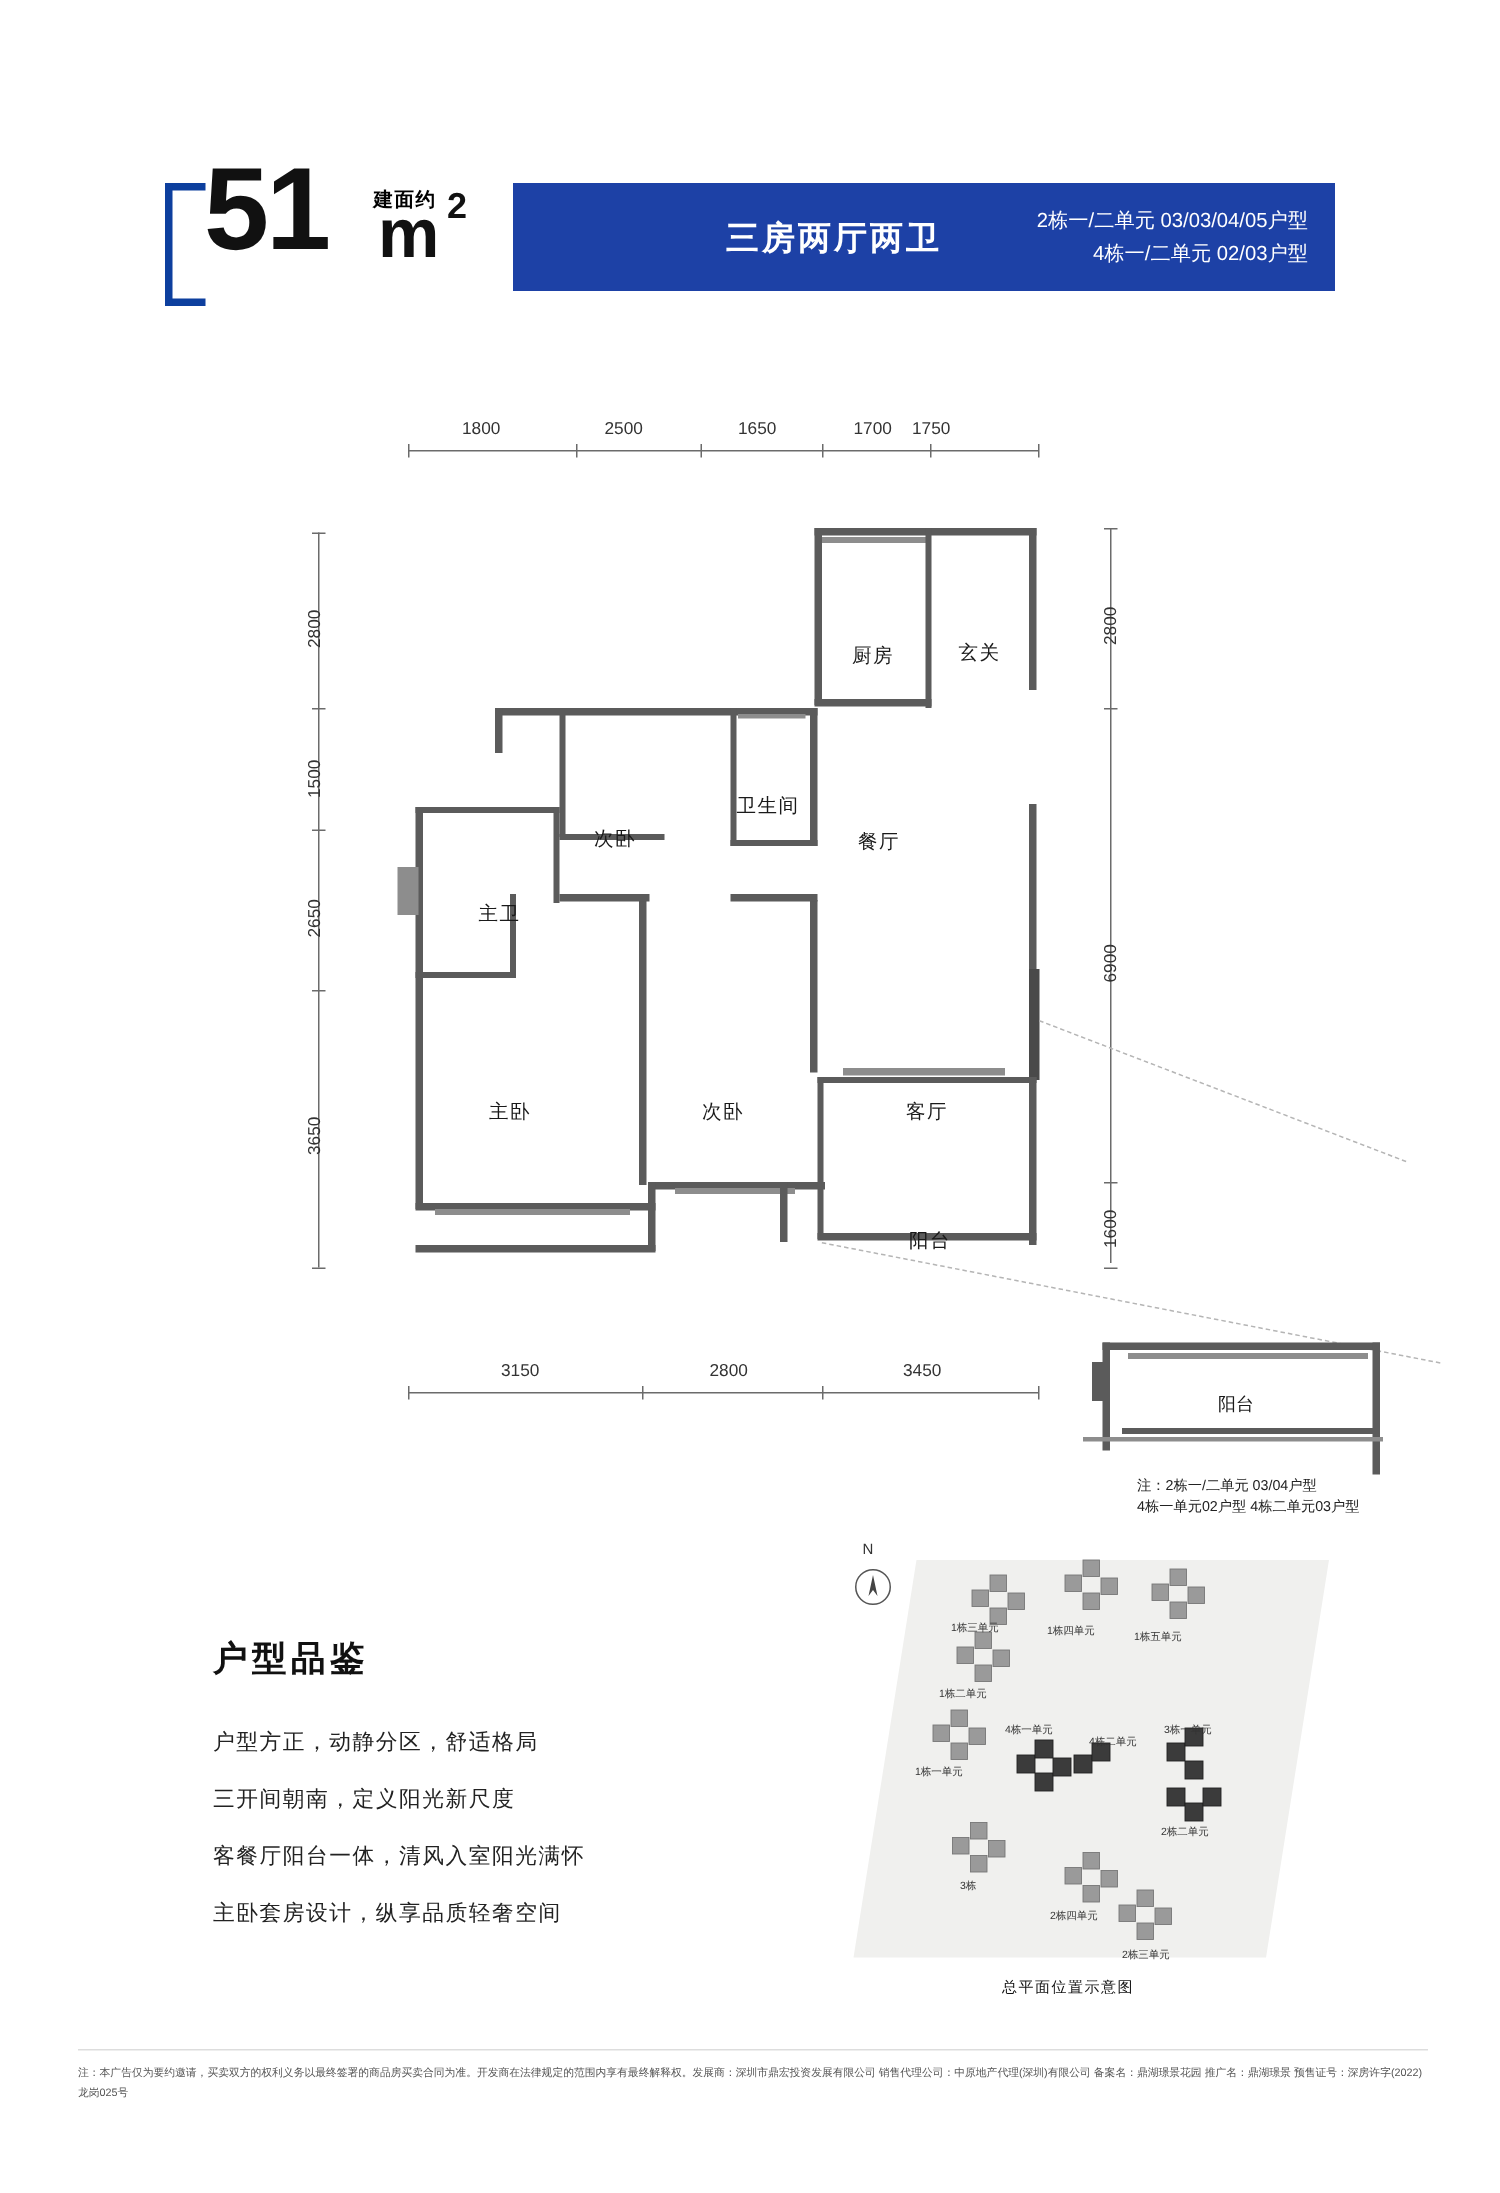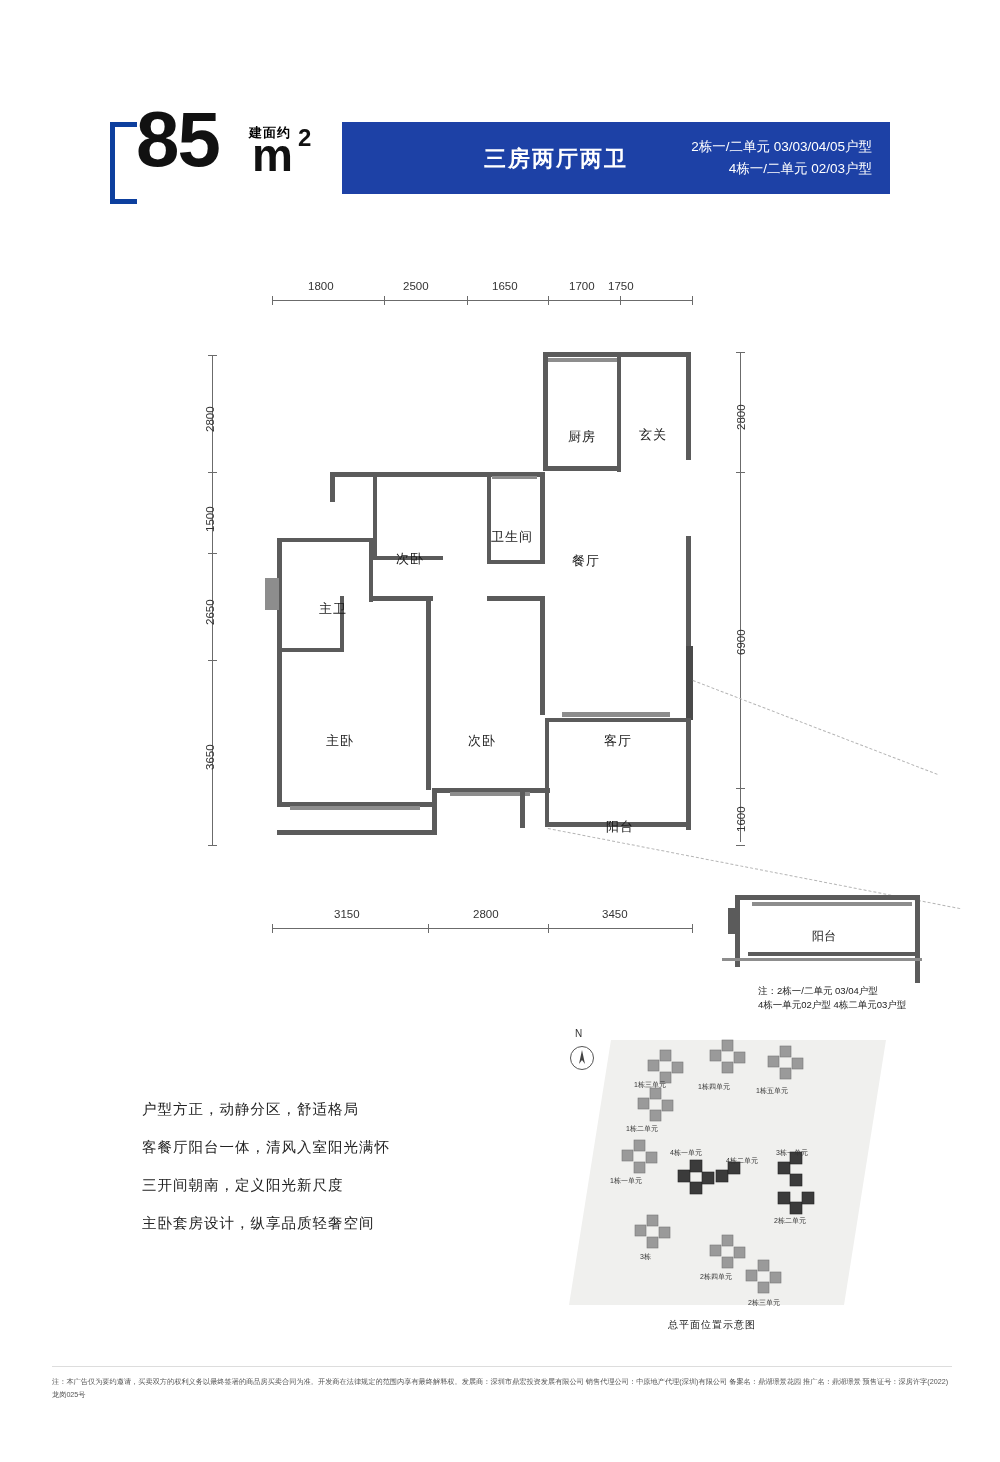--- a/index.html
+++ b/index.html
@@ -52,21 +52,21 @@
   .footer{position:absolute;left:52px;top:1375px;width:900px;}
   .foot-line{position:absolute;left:52px;top:1366px;width:900px;height:1px;background:#ddd;}
   .foot-txt{font-size:7.2px;color:#555;line-height:13px;letter-spacing:0px;}
 </style>
 </head>
 <body>
 
 <div class="header">
   <div class="hdr-left">
     <div class="bracket"></div>
-    <div class="area-num">85</div>
+    <div class="area-num">51</div>
     <div class="area-label">建面约</div>
     <div class="area-m">m</div>
     <div class="area-sup">2</div>
   </div>
   <div class="hdr-blue">
     <div class="hdr-type">三房两厅两卫</div>
     <div class="hdr-unit">
       <div>2栋一/二单元 03/03/04/05户型</div>
       <div>4栋一/二单元 02/03户型</div>
     </div>
@@ -184,23 +184,24 @@
   <div class="wall" style="left:748px;top:712px;width:172px;height:4px;"></div>
   <div class="wall-thin" style="left:752px;top:662px;width:160px;height:4px;"></div>
   <div class="wall-thin" style="left:722px;top:718px;width:200px;height:3px;"></div>
   <div class="wall" style="left:728px;top:668px;width:10px;height:26px;"></div>
   <div class="room-sm" style="left:812px;top:688px;font-size:12px;">阳台</div>
   <div class="inset-note" style="left:758px;top:744px;">注：2栋一/二单元  03/04户型</div>
   <div class="inset-note" style="left:758px;top:758px;">4栋一单元02户型  4栋二单元03户型</div>
 </div>
 
 <div class="feat">
+  <div class="feat-title">户型品鉴</div>
   <div class="feat-item">户型方正，动静分区，舒适格局</div>
+  <div class="feat-item">三开间朝南，定义阳光新尺度</div>
   <div class="feat-item">客餐厅阳台一体，清风入室阳光满怀</div>
-  <div class="feat-item">三开间朝南，定义阳光新尺度</div>
   <div class="feat-item">主卧套房设计，纵享品质轻奢空间</div>
 </div>
 
 <div class="compass-n">N</div>
 <div class="compass-c">
   <svg width="22" height="22" viewBox="0 0 22 22">
       <polygon points="11,3 14,17 11,13 8,17" fill="#444"></polygon>
     </svg>
 </div>
 

